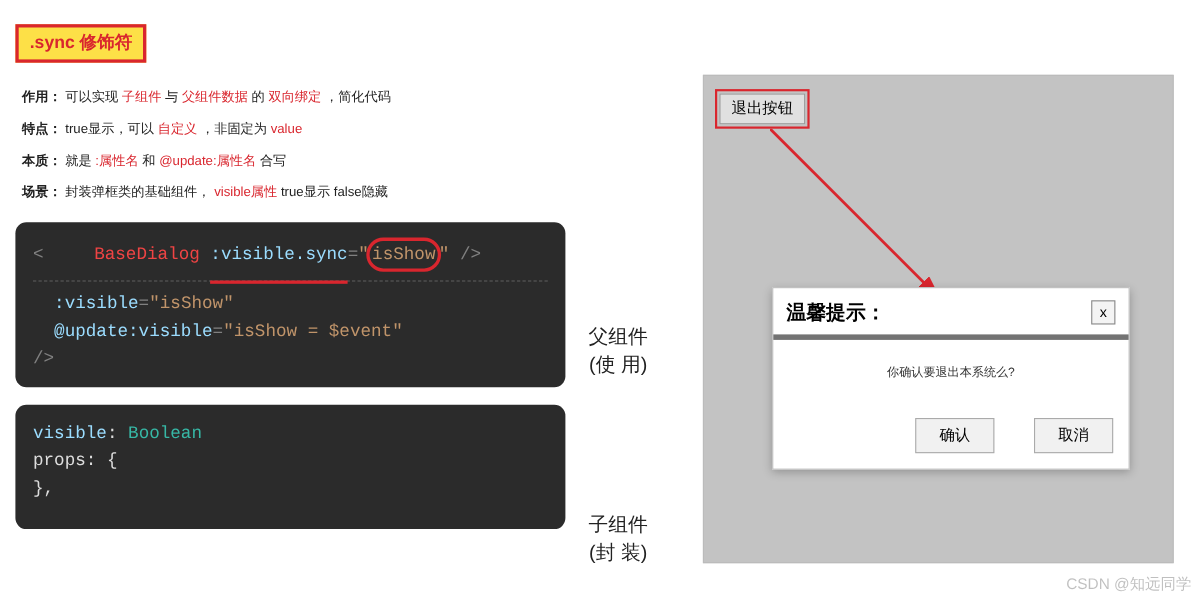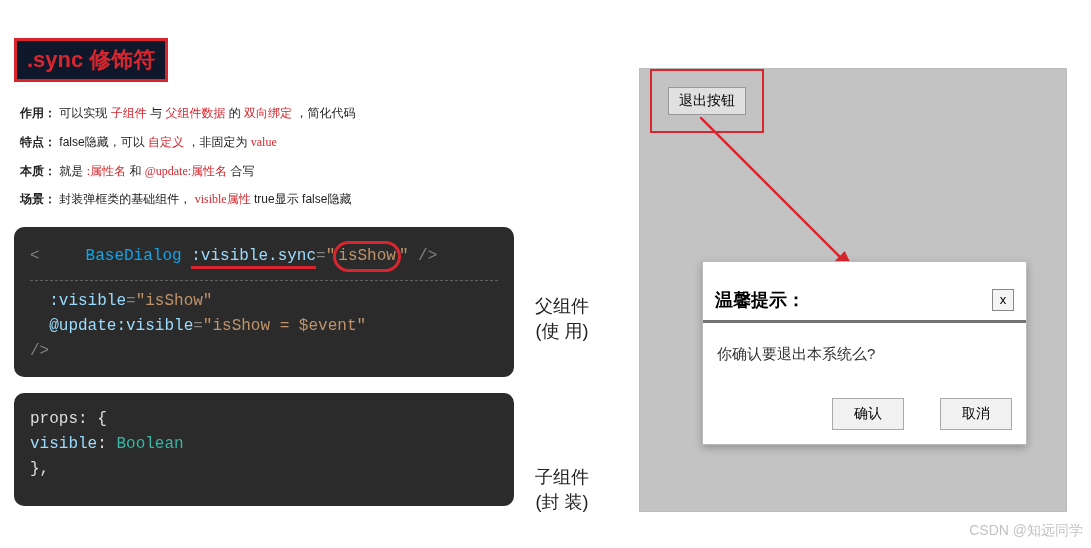--- a/index.html
+++ b/index.html
@@ -15,59 +15,58 @@
     position: absolute;
     left: 14px;
     top: 22px;
     width: 600px;
   }
   .title-box {
     display: inline-block;
     border: 3px solid #d9262e;
     color: #d9262e;
     font-weight: 700;
-    font-size: 22px;
+    font-size: 16px;
     padding: 4px 10px;
-    background: #0f172a;
+    background: #fde047;
     margin-bottom: 20px;
-    margin-top: 16px;
   }
   .lines { margin-left: 6px; }
   .line {
     font-size: 12px;
     line-height: 1.9;
     margin-bottom: 6px;
     color: #222;
   }
   .line b.lbl { font-weight: 700; }
   .red { color: #d9262e; }
-  .mono-red { color: #d9262e; font-family: Liberation Serif, serif; margin-top: 40px; }
+  .mono-red { color: #d9262e; font-family: Liberation Sans, sans-serif; margin-top: 40px; }
 
   .code-block {
     background: #2b2b2b;
     color: #ddd;
     font-family: Consolas, "Courier New", monospace;
     font-size: 16px;
     border-radius: 10px;
     padding: 14px 16px;
     margin-top: 16px;
     width: 500px;
     line-height: 1.55;
     position: relative;
   }
   .c-gray  { color: #808080; }
-  .c-tag   { color: #0ea5e9; padding-left: 46px; }
+  .c-tag   { color: #ef4444; padding-left: 46px; }
   .c-attr  { color: #9bdcfe; }
   .c-str   { color: #c0946a; }
   .c-key   { color: #9bdcfe; }
   .c-type  { color: #37b7a5; }
 
   .ul-red {
     border-bottom: 3px solid #d9262e;
-    padding-bottom: 1px;
+    padding-bottom: 15px;
   }
   .circle-wrap {
     display: inline-block;
     border: 3px solid #d9262e;
     border-radius: 20px;
     padding: 0 2px;
     margin: 0 -2px;
   }
   .hr-dashed {
     border: none;
@@ -89,23 +88,23 @@
     right: 24px;
     top: 68px;
     width: 428px;
     height: 444px;
     background: #c3c3c3;
     border: 1px solid #bbb;
   }
   .exit-wrap {
     position: absolute;
     left: 10px;
-    top: 0;
+    top: 12px;
     border: 2px solid #d9262e;
-    padding: 16px;
+    padding: 2px;
   }
   .exit-btn {
     background: #e0e0e0;
     border: 1px solid #999;
     font-size: 14px;
     padding: 4px 10px;
     cursor: pointer;
   }
   .arrow-svg {
     position: absolute;
@@ -119,37 +118,38 @@
     top: 192px;
     width: 325px;
     background: #fff;
     border: 1px solid #bbb;
     box-shadow: 0 3px 8px rgba(0,0,0,0.25);
   }
   .dlg-head {
     display: flex;
     justify-content: space-between;
     align-items: center;
-    padding: 26px 12px 8px;
-    border-bottom: 3px solid #737373;
+    padding: 10px 12px 8px;
+    border-bottom: 5px solid #737373;
   }
   .dlg-title { font-weight: 700; font-size: 18px; }
   .dlg-close {
     width: 22px; height: 22px;
     border: 1px solid #888;
     background: #f4f4f4;
     font-size: 13px;
     line-height: 18px;
     text-align: center;
     cursor: pointer;
   }
   .dlg-body {
     padding: 22px 14px 24px;
-    font-size: 15px;
+    font-size: 11px;
     color: #333;
+    text-align: center;
   }
   .dlg-foot {
     display: flex;
     justify-content: flex-end;
     gap: 36px;
     padding: 10px 14px 14px;
   }
   .dlg-btn {
     width: 72px;
     padding: 6px 0;
@@ -178,21 +178,21 @@
       <span>可以实现 </span>
       <span class="red">子组件</span>
       <span> 与 </span>
       <span class="red">父组件数据</span>
       <span> 的 </span>
       <span class="red">双向绑定</span>
       <span>，简化代码</span>
     </div>
     <div class="line">
       <b class="lbl">特点：</b>
-      <span>false隐藏，可以</span>
+      <span>true显示，可以</span>
       <span class="red">自定义</span>
       <span>，非固定为 </span>
       <span class="mono-red">value</span>
     </div>
     <div class="line">
       <b class="lbl">本质：</b>
       <span>就是 </span>
       <span class="mono-red">:属性名</span>
       <span> 和 </span>
       <span class="mono-red">@update:属性名</span>
@@ -218,24 +218,24 @@
     <div>
       &nbsp;&nbsp;<span class="c-attr">@update:visible</span><span class="c-gray">=</span><span class="c-str">"</span><span class="c-str">isShow = $event</span><span class="c-str">"</span>
     </div>
     <div>
       <span class="c-gray">/&gt;</span>
     </div>
   </div>
 
   
   <div class="code-block">
+    <div>
+      <span class="c-key">  visible</span><span>: </span><span class="c-type">Boolean</span>
+    </div>
     <div>props: {</div>
-    <div>
-      <span class="c-key">  visible</span><span>: </span><span class="c-type">Boolean</span>
-    </div>
     <div>},</div>
     <div style="height:10px"></div>
     <div>
       
     </div>
   </div>
 </div>
 
 <div class="annot" style="left:535px; top:294px;">
   <div>父组件</div>

